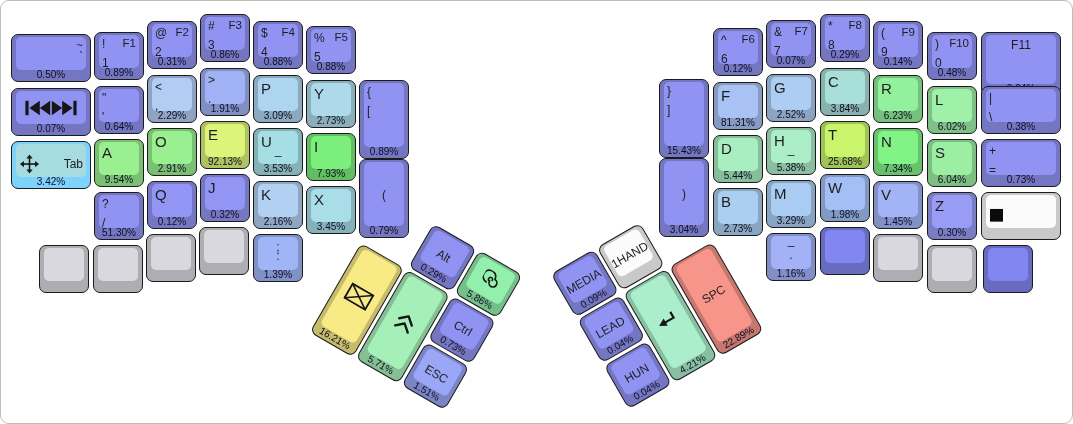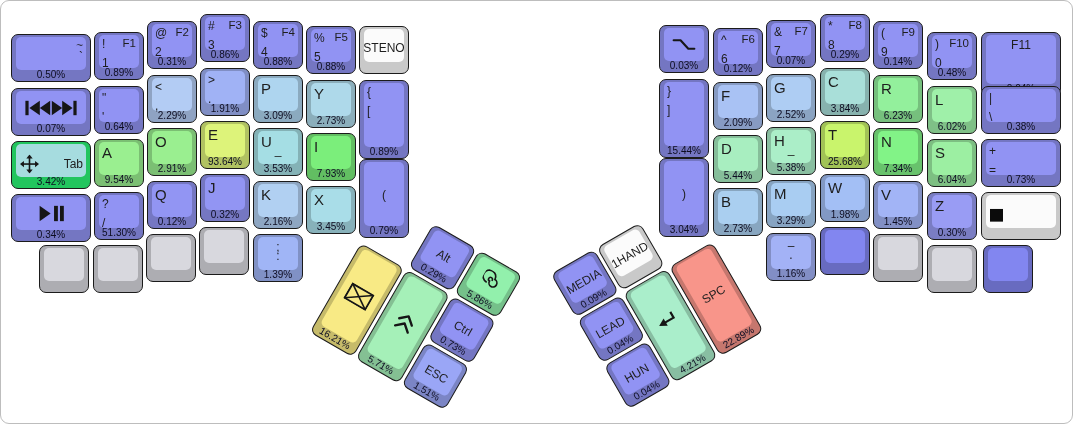--- a/index.html
+++ b/index.html
@@ -49,46 +49,35 @@
           <rect x="1" y="1" width="4" height="18" fill="#161616"></rect>
           <polygon points="19,1 6,10 19,19" fill="#161616"></polygon>
           <polygon points="32,1 19,10 32,19" fill="#161616"></polygon>
           <polygon points="34,1 47,10 34,19" fill="#161616"></polygon>
           <polygon points="47,1 60,10 47,19" fill="#161616"></polygon>
           <rect x="61" y="1" width="4" height="18" fill="#161616"></rect>
         </svg>
       </span>
       <div class="pct">0.07%</div>
     </div>
-    <div class="key" style="left: 10px; top: 140px; width: 80px; height: 48px; background: #22c55e;">
+    <div class="key" style="left: 10px; top: 140px; width: 80px; height: 48px; background: #7dd3fc;">
       <div class="cap" style="background: rgb(166, 220, 223);"></div>
       <span class="icn left">
         <svg width="19" height="19" viewBox="0 0 24 24">
           <rect x="11" y="4" width="2" height="16" fill="#161616"></rect>
           <rect x="4" y="11" width="16" height="2" fill="#161616"></rect>
           <polygon points="12,0 8,5 16,5" fill="#161616"></polygon>
           <polygon points="12,24 8,19 16,19" fill="#161616"></polygon>
           <polygon points="0,12 5,8 5,16" fill="#161616"></polygon>
           <polygon points="24,12 19,8 19,16" fill="#161616"></polygon>
         </svg>
       </span>
       <span class="lbl mr">Tab</span>
       <div class="pct">3.42%</div>
     </div>
-    <div class="key" style="left: 10px; top: 193px; width: 80px; height: 48px; background: rgb(116, 118, 194);">
-      <div class="cap" style="background: rgb(145, 147, 243);"></div>
-      <span class="icn center">
-        <svg width="27" height="17" viewBox="0 0 30 20">
-          <polygon points="1,1 14,10 1,19" fill="#161616"></polygon>
-          <rect x="18" y="1" width="4.5" height="18" fill="#161616"></rect>
-          <rect x="25" y="1" width="4.5" height="18" fill="#161616"></rect>
-        </svg>
-      </span>
-      <div class="pct">0.34%</div>
-    </div>
     <div class="key" style="left: 93px; top: 31px; width: 50px; height: 48px; background: rgb(116, 118, 194);">
       <div class="cap" style="background: rgb(145, 147, 243);"></div>
       <span class="lbl tl">!</span>
       <span class="lbl tr">F1</span>
       <span class="lbl ml">1</span>
       <div class="pct">0.89%</div>
     </div>
     <div class="key" style="left: 93px; top: 85px; width: 50px; height: 48px; background: rgb(116, 118, 194);">
       <div class="cap" style="background: rgb(145, 147, 243);"></div>
       <span class="lbl tl">"</span>
@@ -147,21 +136,21 @@
     </div>
     <div class="key" style="left: 199px; top: 67px; width: 50px; height: 48px; background: rgb(128, 142, 196);">
       <div class="cap" style="background: rgb(160, 178, 245);"></div>
       <span class="lbl tl">&gt;</span>
       <span class="lbl ml">.</span>
       <div class="pct">1.91%</div>
     </div>
     <div class="key" style="left: 199px; top: 120px; width: 50px; height: 48px; background: rgb(177, 194, 98);">
       <div class="cap" style="background: rgb(221, 243, 122);"></div>
       <span class="lbl tl big">E</span>
-      <div class="pct">93.64%</div>
+      <div class="pct">92.13%</div>
     </div>
     <div class="key" style="left: 199px; top: 173px; width: 50px; height: 48px; background: rgb(117, 119, 194);">
       <div class="cap" style="background: rgb(146, 149, 243);"></div>
       <span class="lbl tl big">J</span>
       <div class="pct">0.32%</div>
     </div>
     <div class="key" style="left: 198px; top: 226px; width: 50px; height: 48px; background: rgb(173, 173, 178);">
       <div class="cap" style="background: rgb(216, 216, 222);"></div>
     </div>
     <div class="key" style="left: 252px; top: 20px; width: 50px; height: 48px; background: rgb(116, 118, 194);">
@@ -208,66 +197,53 @@
     <div class="key" style="left: 305px; top: 132px; width: 50px; height: 48px; background: rgb(98, 190, 98);">
       <div class="cap" style="background: rgb(123, 238, 123);"></div>
       <span class="lbl tl big">I</span>
       <div class="pct">7.93%</div>
     </div>
     <div class="key" style="left: 305px; top: 185px; width: 50px; height: 48px; background: rgb(135, 177, 186);">
       <div class="cap" style="background: rgb(169, 221, 232);"></div>
       <span class="lbl tl big">X</span>
       <div class="pct">3.45%</div>
     </div>
-    <div class="key" style="left: 358px; top: 25px; width: 50px; height: 48px; background: rgb(201, 201, 201);">
-      <div class="cap" style="background: rgb(251, 251, 251);"></div>
-      <span class="lbl ctr">STENO</span>
-    </div>
     <div class="key" style="left: 358px; top: 79px; width: 50px; height: 79px; background: rgb(116, 118, 194);">
       <div class="cap" style="background: rgb(145, 147, 243);"></div>
       <span class="lbl tl">{</span>
       <span class="lbl ml">[</span>
       <div class="pct">0.89%</div>
     </div>
     <div class="key" style="left: 358px; top: 158px; width: 50px; height: 79px; background: rgb(116, 118, 194);">
       <div class="cap" style="background: rgb(145, 147, 243);"></div>
       <span class="lbl ctr">(</span>
       <div class="pct">0.79%</div>
     </div>
-    <div class="key" style="left: 658px; top: 24px; width: 50px; height: 48px; background: rgb(116, 118, 194);">
-      <div class="cap" style="background: rgb(145, 147, 243);"></div>
-      <span class="icn center">
-        <svg width="26" height="19" viewBox="0 0 30 22">
-          <polyline points="3,6 11,6 20,16 27,16" fill="none" stroke="#161616" stroke-width="2.4" stroke-linecap="round" stroke-linejoin="round"></polyline>
-        </svg>
-      </span>
-      <div class="pct">0.03%</div>
-    </div>
     <div class="key" style="left: 658px; top: 78px; width: 50px; height: 79px; background: rgb(116, 118, 194);">
       <div class="cap" style="background: rgb(145, 147, 243);"></div>
       <span class="lbl tl">}</span>
       <span class="lbl ml">]</span>
-      <div class="pct">15.44%</div>
+      <div class="pct">15.43%</div>
     </div>
     <div class="key" style="left: 658px; top: 157px; width: 50px; height: 79px; background: rgb(116, 118, 194);">
       <div class="cap" style="background: rgb(145, 147, 243);"></div>
       <span class="lbl ctr">)</span>
       <div class="pct">3.04%</div>
     </div>
     <div class="key" style="left: 712px; top: 27px; width: 50px; height: 48px; background: rgb(116, 118, 194);">
       <div class="cap" style="background: rgb(145, 147, 243);"></div>
       <span class="lbl tl">^</span>
       <span class="lbl tr">F6</span>
       <span class="lbl ml">6</span>
       <div class="pct">0.12%</div>
     </div>
     <div class="key" style="left: 712px; top: 81px; width: 50px; height: 48px; background: rgb(135, 155, 195);">
       <div class="cap" style="background: rgb(169, 194, 244);"></div>
       <span class="lbl tl big">F</span>
-      <div class="pct">2.09%</div>
+      <div class="pct">81.31%</div>
     </div>
     <div class="key" style="left: 712px; top: 134px; width: 50px; height: 48px; background: rgb(134, 190, 154);">
       <div class="cap" style="background: rgb(168, 238, 192);"></div>
       <span class="lbl tl big">D</span>
       <div class="pct">5.44%</div>
     </div>
     <div class="key" style="left: 712px; top: 187px; width: 50px; height: 48px; background: rgb(136, 166, 192);">
       <div class="cap" style="background: rgb(170, 207, 240);"></div>
       <span class="lbl tl big">B</span>
       <div class="pct">2.73%</div>

